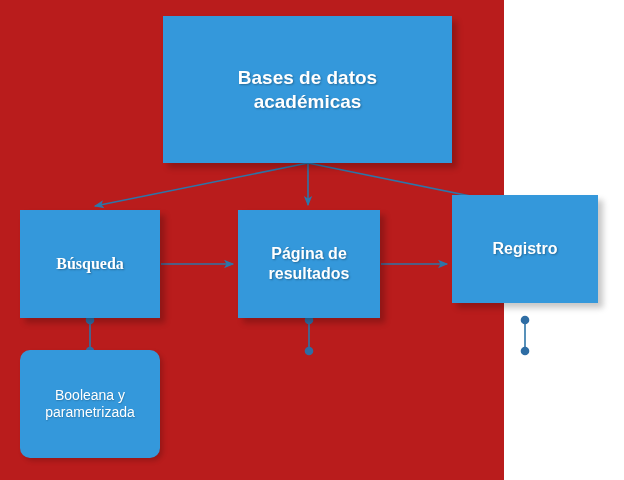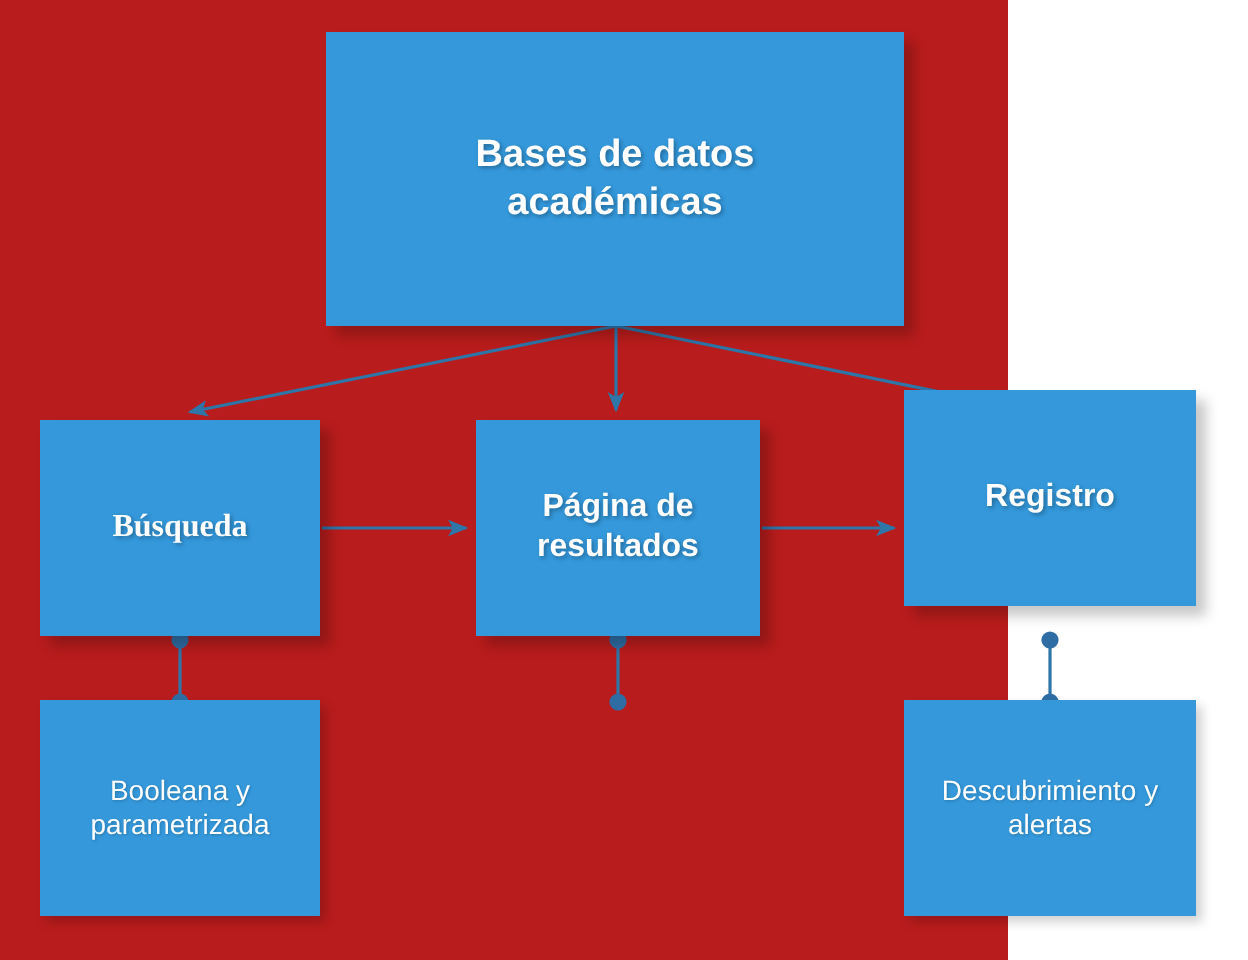--- a/index.html
+++ b/index.html
@@ -122,24 +122,20 @@
 
   <div class="node level-mid" style="left:238px; top:210px; width:142px; height:108px;">
     <span class="node-label">Página de
 resultados</span>
   </div>
 
   <div class="node level-mid" style="left:452px; top:195px; width:146px; height:108px;">
     <span class="node-label">Registro</span>
   </div>
 
-  <div class="node level-leaf" style="left:20px; top:350px; width:140px; height:108px;">
+  <div class="node level-leaf" style="left:20px; top:350px; width:140px; height:108px;border-radius:10px;">
     <span class="node-label">Booleana y
 parametrizada</span>
   </div>
 
 
-  <div class="node level-leaf" style="left:452px; top:350px; width:146px; height:108px;">
-    <span class="node-label">Descubrimiento y
-alertas</span>
-  </div>
 
 </div>
 
 </body></html>

